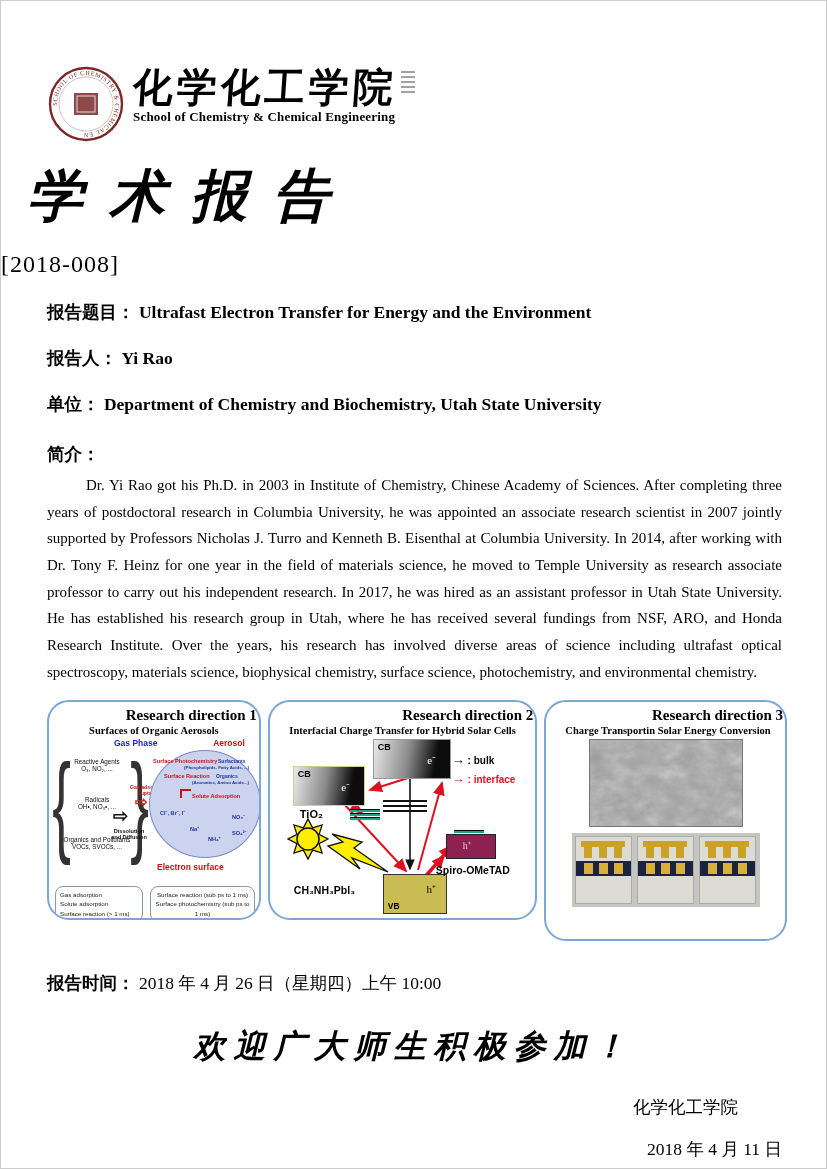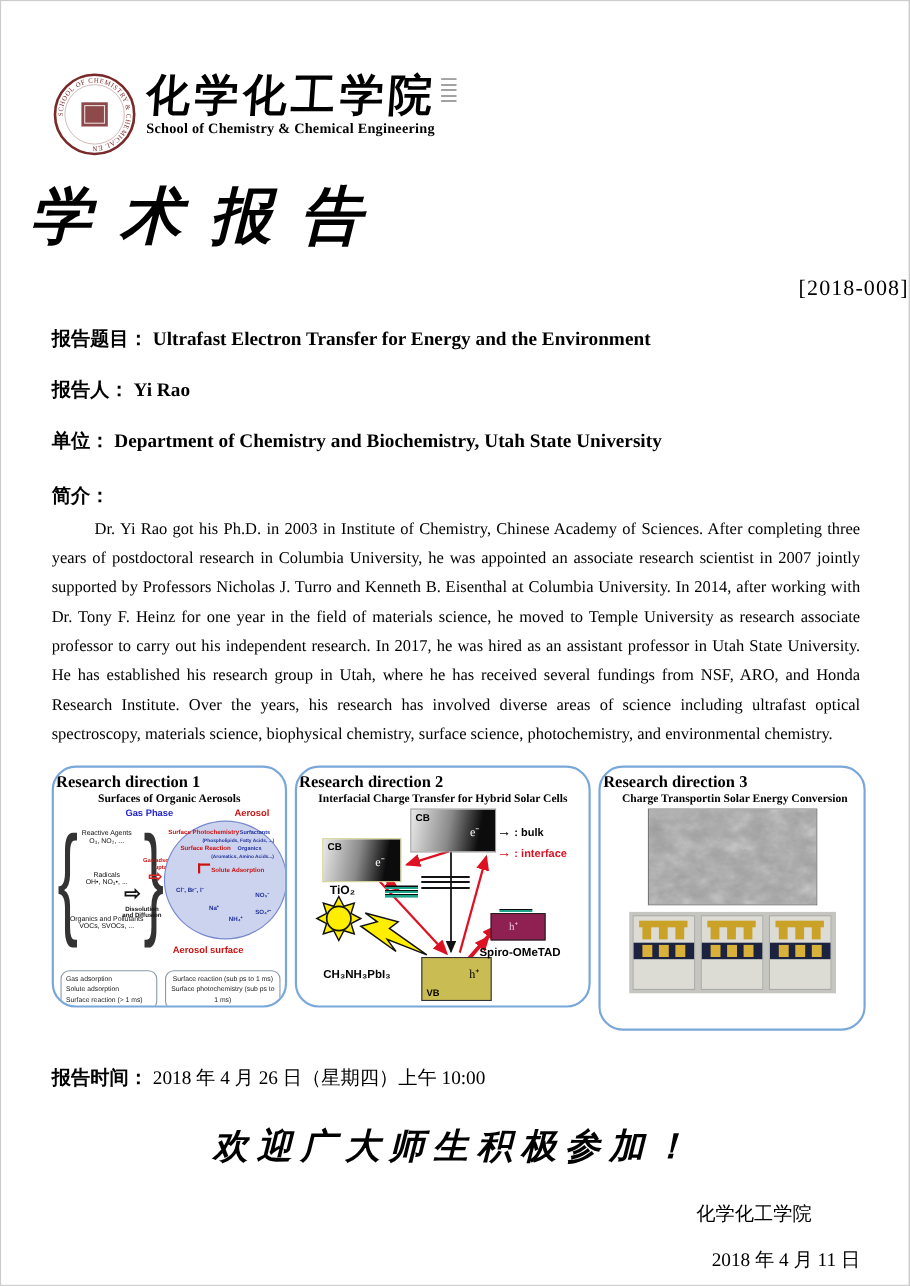--- a/index.html
+++ b/index.html
@@ -9,33 +9,33 @@
   .logo-row{display:flex;align-items:flex-start;margin:64px 0 0 46px;height:80px;}
   .seal{width:78px;height:78px;flex:0 0 78px;}
   .logo-text{margin-left:8px;}
   .org-cn{font-size:40px;font-weight:700;letter-spacing:4px;line-height:44px;transform:skewX(-4deg);font-family:"DejaVu Serif",serif;}
   .org-en{font-size:13px;font-weight:700;margin-top:0px;letter-spacing:.2px;}
   .logo-mark{width:14px;height:22px;margin:6px 0 0 4px;opacity:.55;
              background:repeating-linear-gradient(180deg,#555 0 2px,transparent 2px 5px);}
   
   .doc-title{margin:14px 0 0;text-align:left;font-size:56px;font-weight:800;letter-spacing:26px;
              font-family:"DejaVu Serif",serif;font-style:italic;text-indent:26px;}
-  .report-no{text-align:right;font-size:20px;margin-top:16px;letter-spacing:1px;}
+  .report-no{text-align:left;font-size:24px;margin-top:16px;letter-spacing:1px;}
   
   .fields{margin:22px 46px 0;}
   .field{font-size:17.5px;margin-top:22px;}
   .flabel{font-weight:700;font-family:"DejaVu Serif",serif;}
   .fvalue-b{font-weight:700;}
   .fvalue{font-weight:400;}
   .bio-label{font-size:17.5px;font-weight:700;margin:26px 46px 0;font-family:"DejaVu Serif",serif;}
   .bio{margin:6px 46px 0;width:735px;font-size:15px;line-height:1.78;text-align:justify;text-indent:2.6em;}
   
   .boxes{display:flex;gap:7px;margin:14px 0 0 46px;width:740px;}
   .rbox{border:2px solid #7aa7d9;border-radius:22px;box-sizing:border-box;background:#fff;overflow:hidden;position:relative;}
-  .rbox h3{margin:5px 2px 0;text-align:left;font-size:15px;font-weight:700;}
+  .rbox h3{margin:5px 2px 0;text-align:right;font-size:15px;font-weight:700;padding-left:33px;}
   .rbox h4{margin:1px 19px 0;text-align:center;font-size:10.5px;font-weight:700;white-space:nowrap;}
   .box1{width:215px;height:220px;}
   .box2{width:271px;height:220px;}
   .box3{width:244px;height:241px;}
   
   .b1-labels{display:flex;justify-content:space-between;padding:2px 14px 0 30px;}
   .b1-gas{color:#2222cc;font-weight:700;font-size:8.5px;font-family:Liberation Sans, sans-serif;margin-left:35px;}
   .b1-aer{color:#cc1111;font-weight:700;font-size:8.5px;font-family:"Liberation Sans",sans-serif;}
   .b1-main{position:relative;height:134px;margin:0 2px 0 4px;font-family:"Liberation Sans",sans-serif;}
   .brace{position:absolute;font-size:112px;font-weight:200;line-height:108px;transform:scaleX(.5);color:#333;top:2px;}
@@ -188,21 +188,21 @@
           <span class="e-navy" style="left:66px;top:22px">Organics</span>
           <span class="e-navy" style="left:42px;top:29px;font-size:4.4px">(Aromatics, Amino Acids...)</span>
           <span class="l-arrow" style="left:30px;top:38px"></span>
           <span class="e-red" style="left:42px;top:42px">Solute Adsorption</span>
           <span class="e-navy" style="left:10px;top:58px;font-size:5.6px">Cl⁻, Br⁻, I⁻</span>
           <span class="e-navy" style="left:82px;top:62px;font-size:5.6px">NO₃⁻</span>
           <span class="e-navy" style="left:40px;top:74px;font-size:5.6px">Na⁺</span>
           <span class="e-navy" style="left:58px;top:84px;font-size:5.6px">NH₄⁺</span>
           <span class="e-navy" style="left:82px;top:78px;font-size:5.6px">SO₄²⁻</span>
         </div>
-        <span class="b1-aersurf" style="left:104px;top:114px">Aerosol surface</span>
+        <span class="b1-aersurf" style="left:104px;top:114px">Electron surface</span>
       </div>
       <div class="b1-notes">
         <div class="note nl">
           <div>Gas adsorption</div>
           <div>Solute adsorption</div>
           <div>Surface reaction (&gt; 1 ms)</div>
         </div>
         <div class="note nr">
           <div>Surface reaction (sub ps to 1 ms)</div>
           <div>Surface photochemistry (sub ps to 1 ms)</div>

